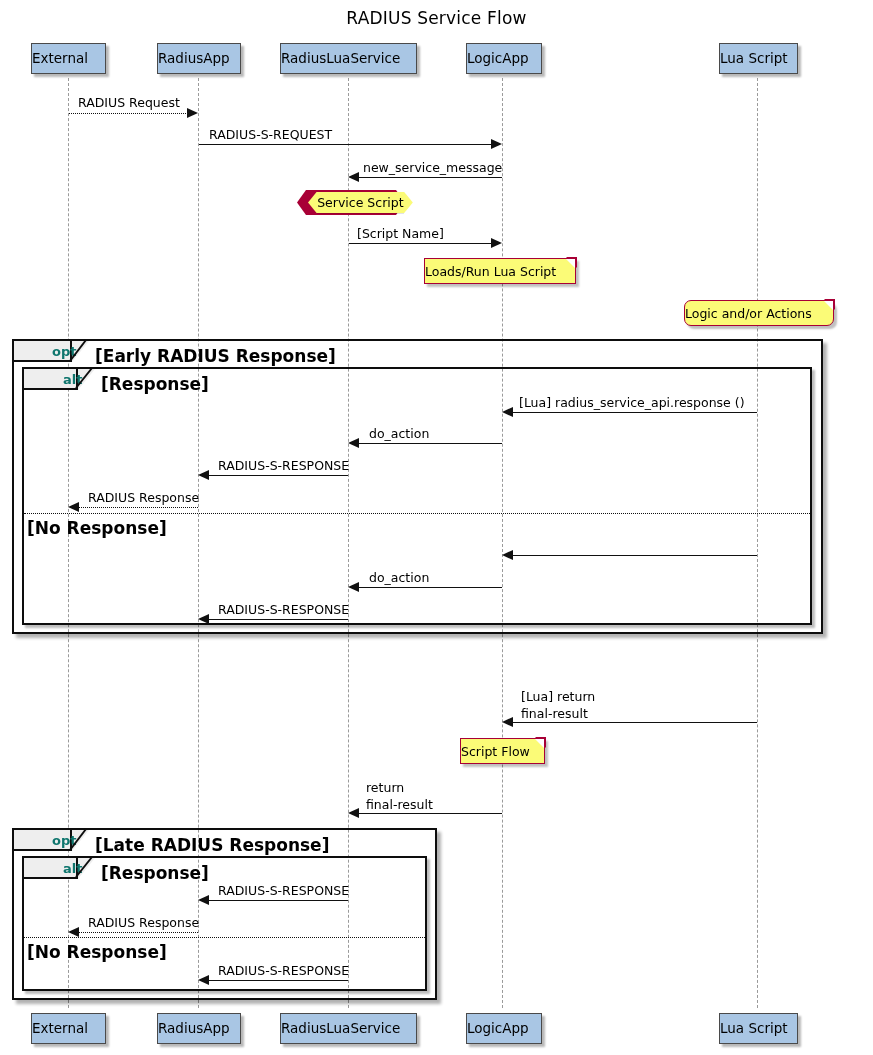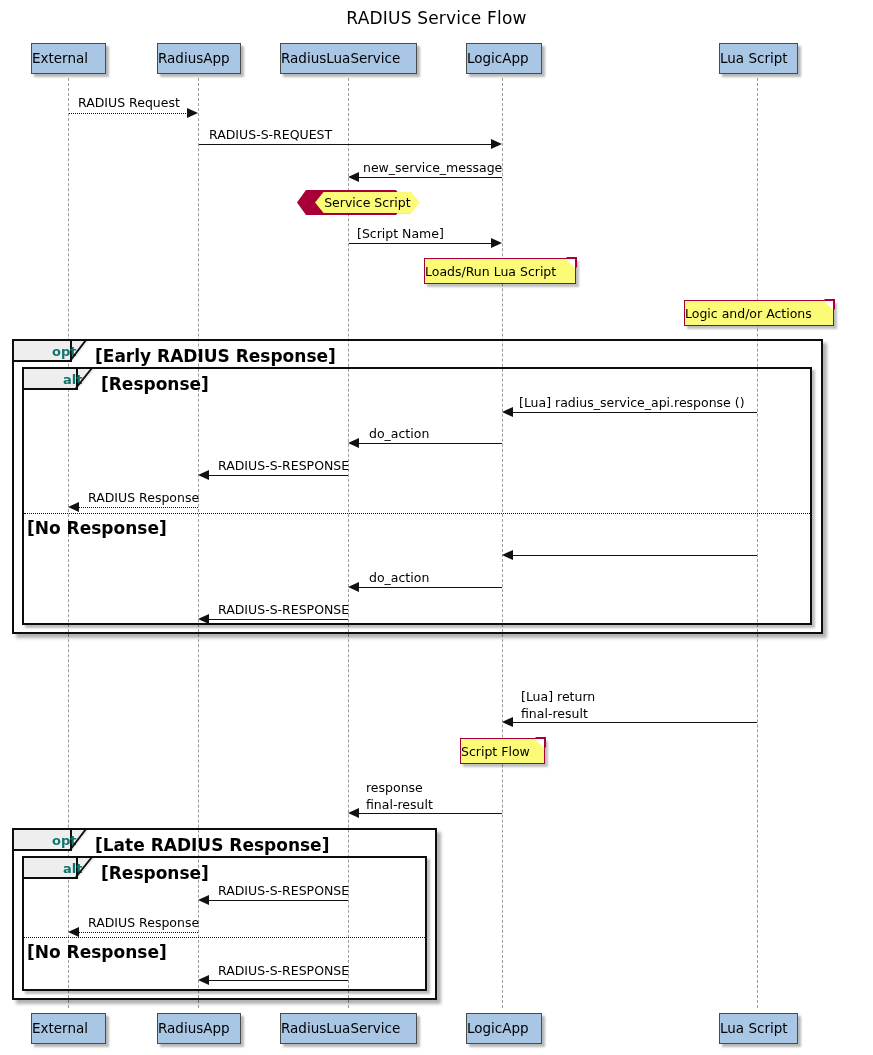--- a/index.html
+++ b/index.html
@@ -131,35 +131,35 @@
 
   <div class="msg" style="left:209px;top:127px;">RADIUS-S-REQUEST</div>
   <div class="arrow" style="left:199px;top:144px;width:292px;"></div>
   <div class="ahead right" style="left:491px;top:139px;"></div>
 
   <div class="msg" style="left:363px;top:160px;">new_service_message</div>
   <div class="arrow" style="left:359px;top:177px;width:143px;"></div>
   <div class="ahead left" style="left:348px;top:172px;"></div>
 
   <div class="hnote-border" style="left:297px;top:190px;width:108px;height:25px;"></div>
-  <div class="hnote" style="left:315px;top:191.6px;width:104.8px;height:21.8px;">
+  <div class="hnote" style="left:308px;top:191.6px;width:104.8px;height:21.8px;">
     <span>Service Script</span>
   </div>
 
   <div class="msg" style="left:357px;top:226px;">[Script Name]</div>
   <div class="arrow" style="left:349px;top:243px;width:142px;"></div>
   <div class="ahead right" style="left:491px;top:238px;"></div>
 
   <div class="note" style="left:424px;top:258px;width:152px;height:26px;">
     <span>Loads/Run Lua Script</span>
     <span class="fold"></span>
     <span class="fold2"></span>
   </div>
 
-  <div class="note" style="left:684px;top:300px;width:150px;height:26px;">
+  <div class="note" style="left:684px;top:300px;width:150px;height:26px;border-radius:7px;">
     <span>Logic and/or Actions</span>
     <span class="fold"></span>
     <span class="fold2"></span>
   </div>
 
   <div class="msg" style="left:519px;top:395px;">[Lua] radius_service_api.response ()</div>
   <div class="arrow" style="left:513px;top:412px;width:244px;"></div>
   <div class="ahead left" style="left:502px;top:407px;"></div>
 
   <div class="msg" style="left:369px;top:426px;">do_action</div>
@@ -190,21 +190,21 @@
   <div class="msg" style="left:521px;top:706px;">final-result</div>
   <div class="arrow" style="left:513px;top:722px;width:244px;"></div>
   <div class="ahead left" style="left:502px;top:717px;"></div>
 
   <div class="note" style="left:460px;top:738px;width:85px;height:26px;">
     <span>Script Flow</span>
     <span class="fold"></span>
     <span class="fold2"></span>
   </div>
 
-  <div class="msg" style="left:366px;top:780px;">response</div>
+  <div class="msg" style="left:366px;top:780px;">return</div>
   <div class="msg" style="left:366px;top:797px;">final-result</div>
   <div class="arrow" style="left:359px;top:813px;width:143px;"></div>
   <div class="ahead left" style="left:348px;top:808px;"></div>
 
   <div class="msg" style="left:218px;top:883px;">RADIUS-S-RESPONSE</div>
   <div class="arrow" style="left:209px;top:900px;width:139px;"></div>
   <div class="ahead left" style="left:198px;top:895px;"></div>
 
   <div class="msg" style="left:88px;top:915px;">RADIUS Response</div>
   <div class="arrow dotted" style="left:79px;top:932px;width:119px;"></div>

